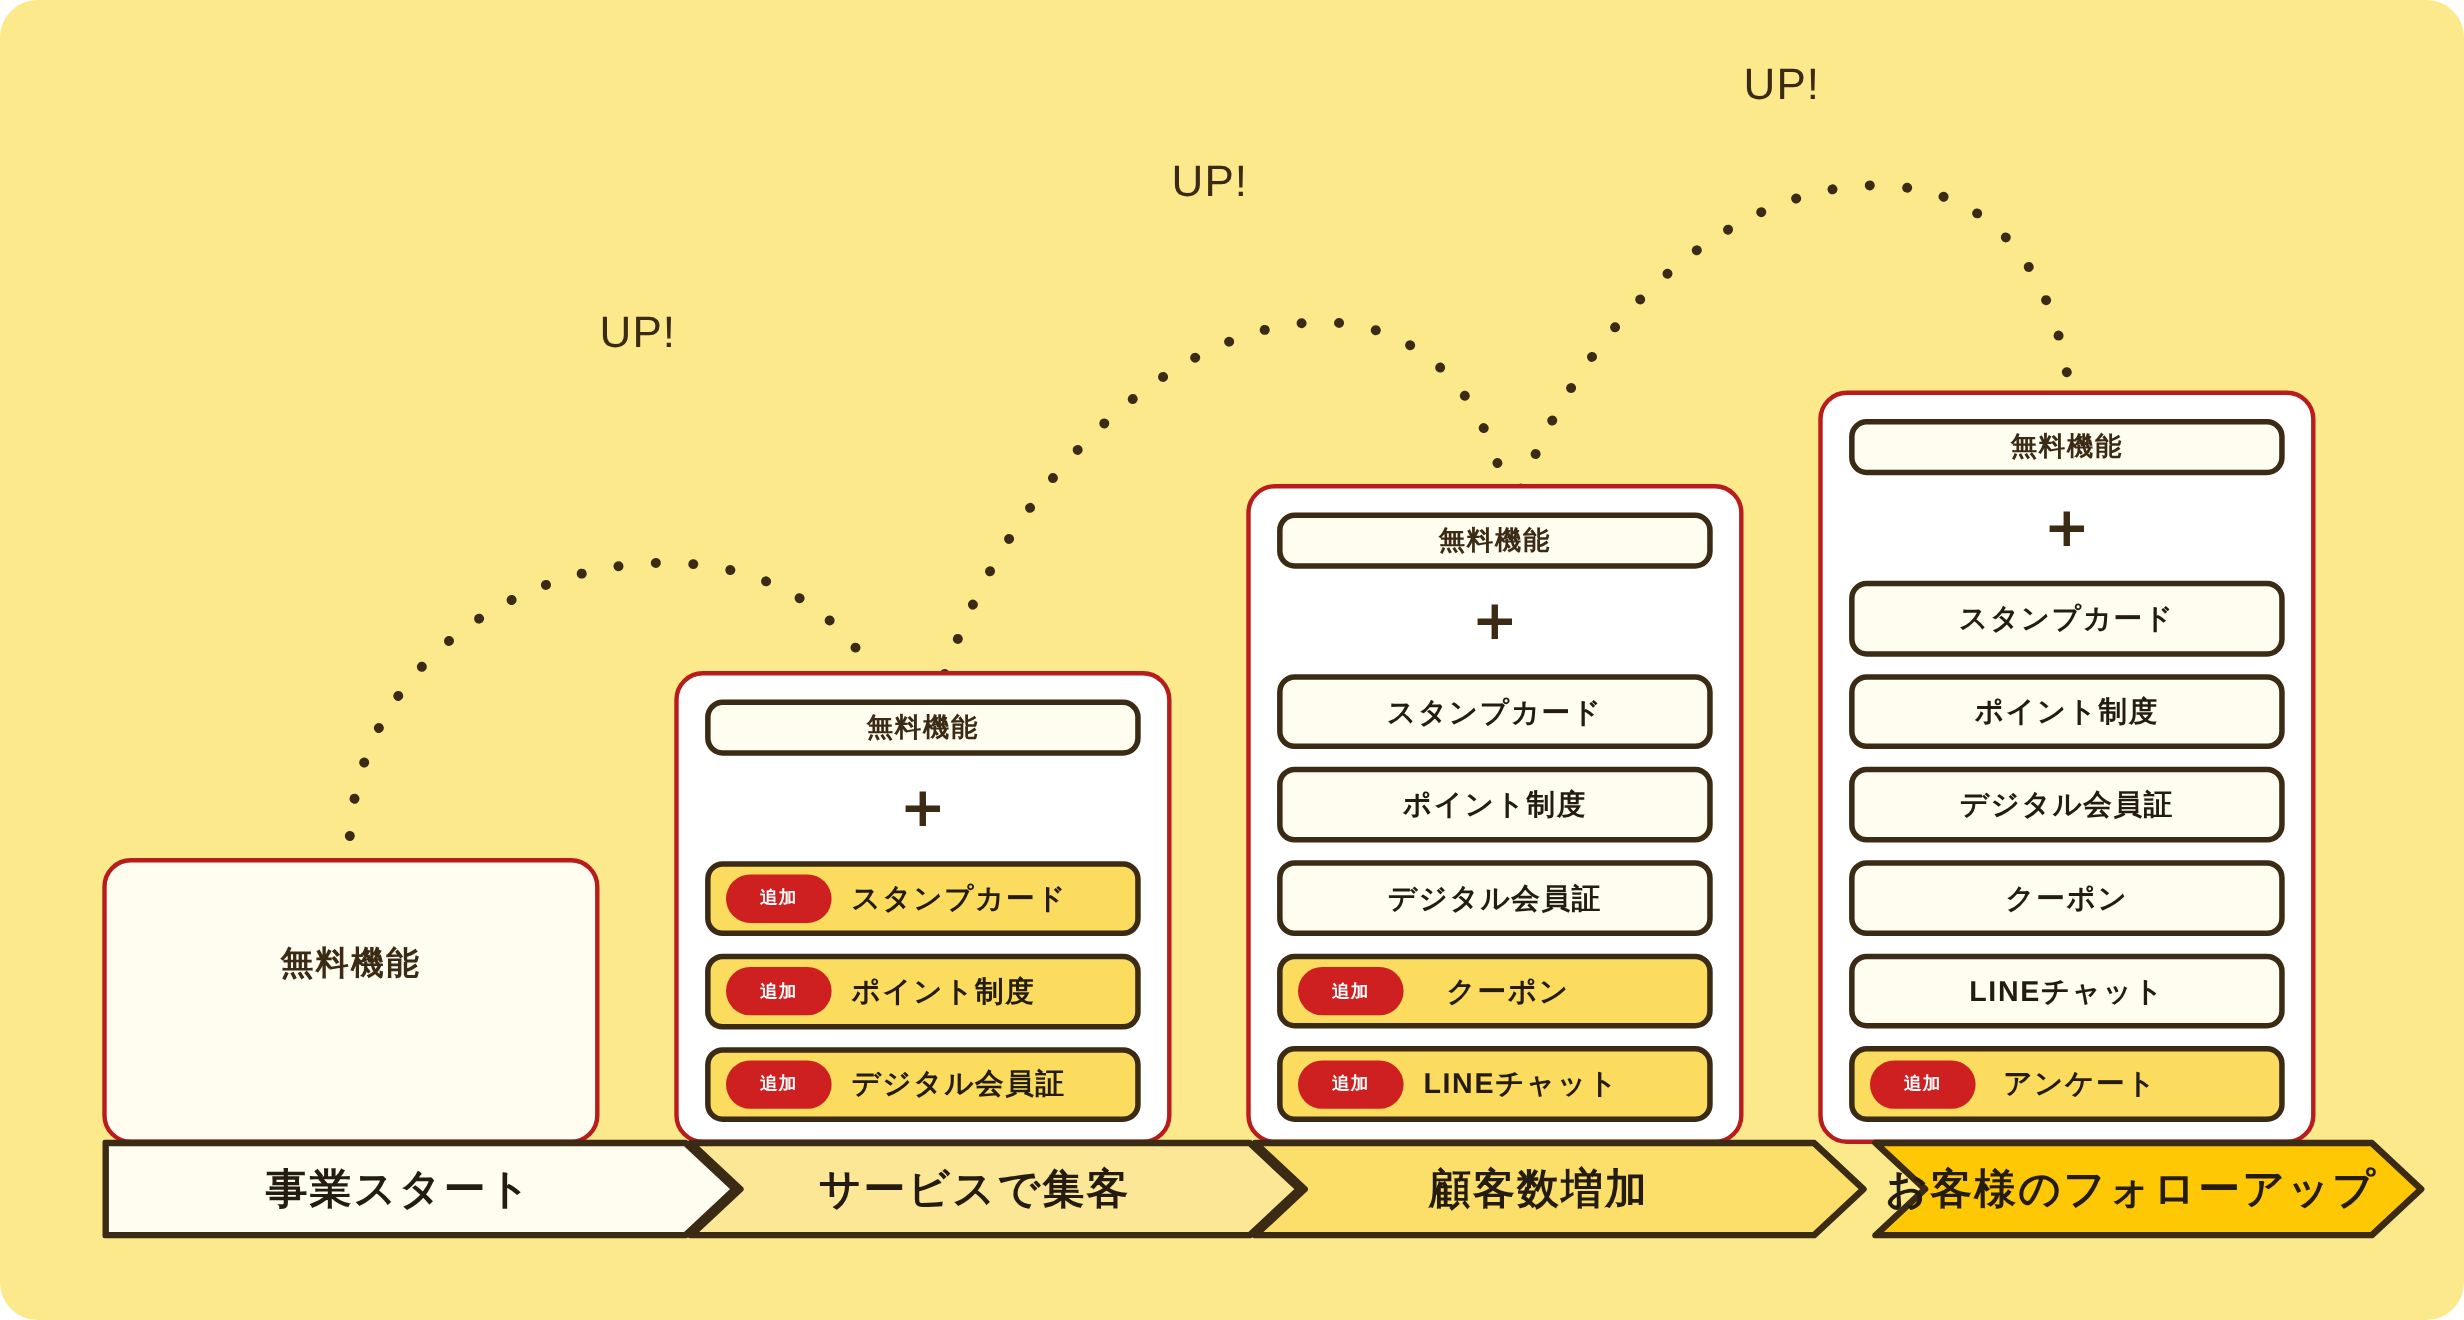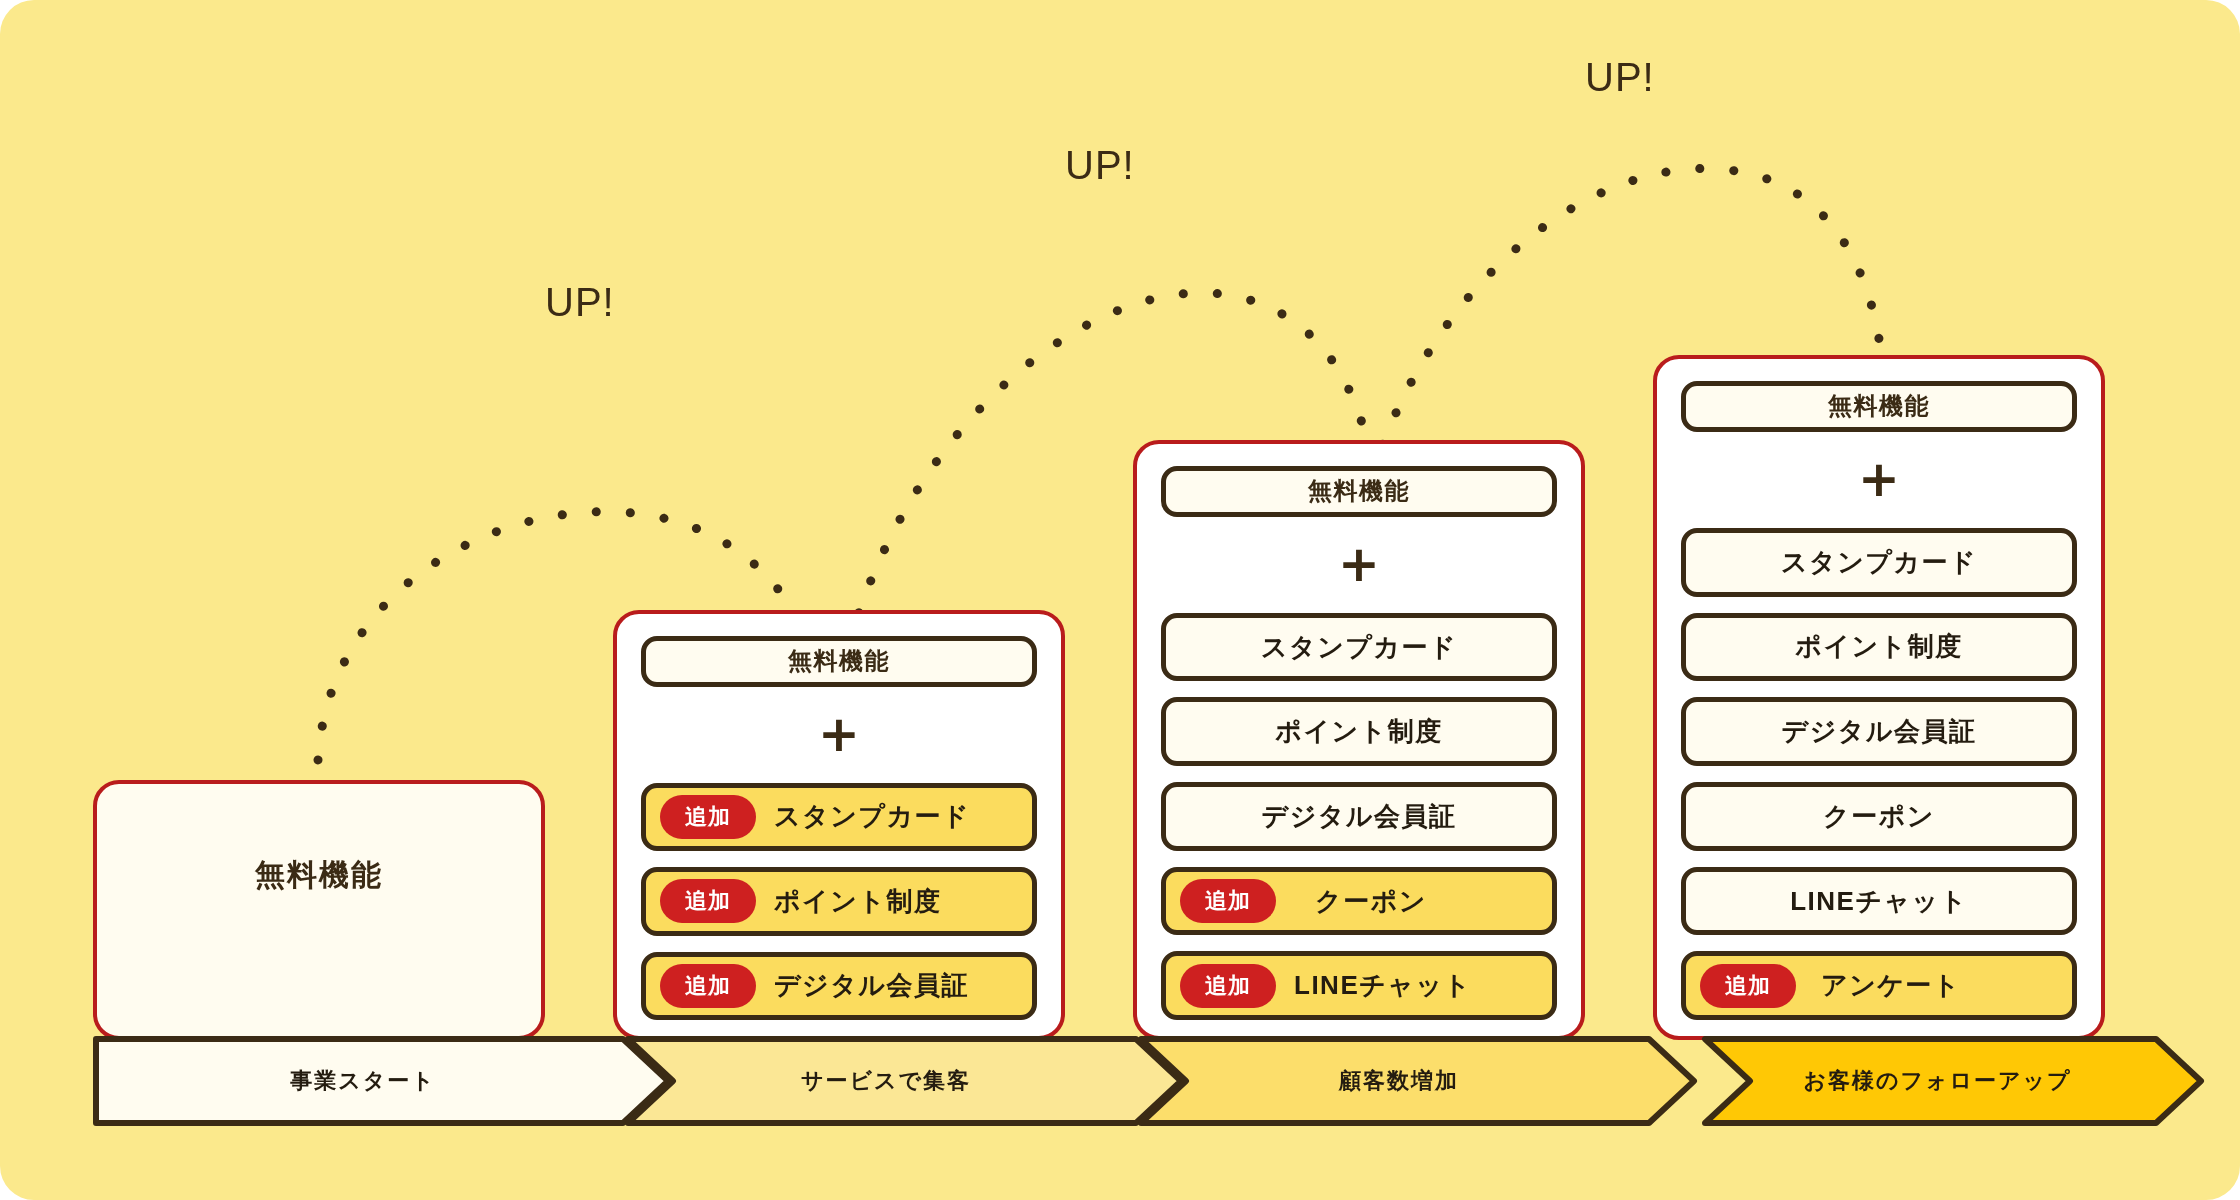--- a/index.html
+++ b/index.html
@@ -74,21 +74,21 @@
   }
   .pill.added .pill-text{
     flex:1;text-align:center;padding-right:104px;
   }
   .badge{
     position:absolute;left:14px;top:50%;transform:translateY(-50%);
     background:#CE2020;color:#ffffff;
     border-radius:999px;
     width:96px;height:44px;
     display:flex;align-items:center;justify-content:center;
-    font-size:22px;font-weight:bold;letter-spacing:1px;
+    font-size:16px;font-weight:bold;letter-spacing:1px;
   }
   .plus{
     text-align:center;
     font-size:50px;font-weight:bold;color:#3B2B15;
     line-height:1;
     padding:22px 0 24px 0;
     font-family:"DejaVu Sans",sans-serif;
   }
 
   
@@ -96,21 +96,21 @@
     position:absolute;left:93px;top:1036px;
     width:2062px;height:90px;
   }
   .seg{
     position:absolute;top:0;height:90px;
     display:flex;align-items:center;justify-content:center;
   }
   .seg svg{position:absolute;left:0;top:0;}
   .seg-label{
     position:relative;z-index:2;
-    font-size:22px;font-weight:bold;color:#241c10;
+    font-size:38px;font-weight:bold;color:#241c10;
     letter-spacing:2px;white-space:nowrap;
   }
 </style>
 </head>
 <body>
 
 <div id="stage">
 
   <svg id="arcs" viewBox="0 0 2240 1200">
     <path class="arc-path" d="M 318 760 C 330 560 560 470 700 530 C 790 568 830 660 845 768"></path>

